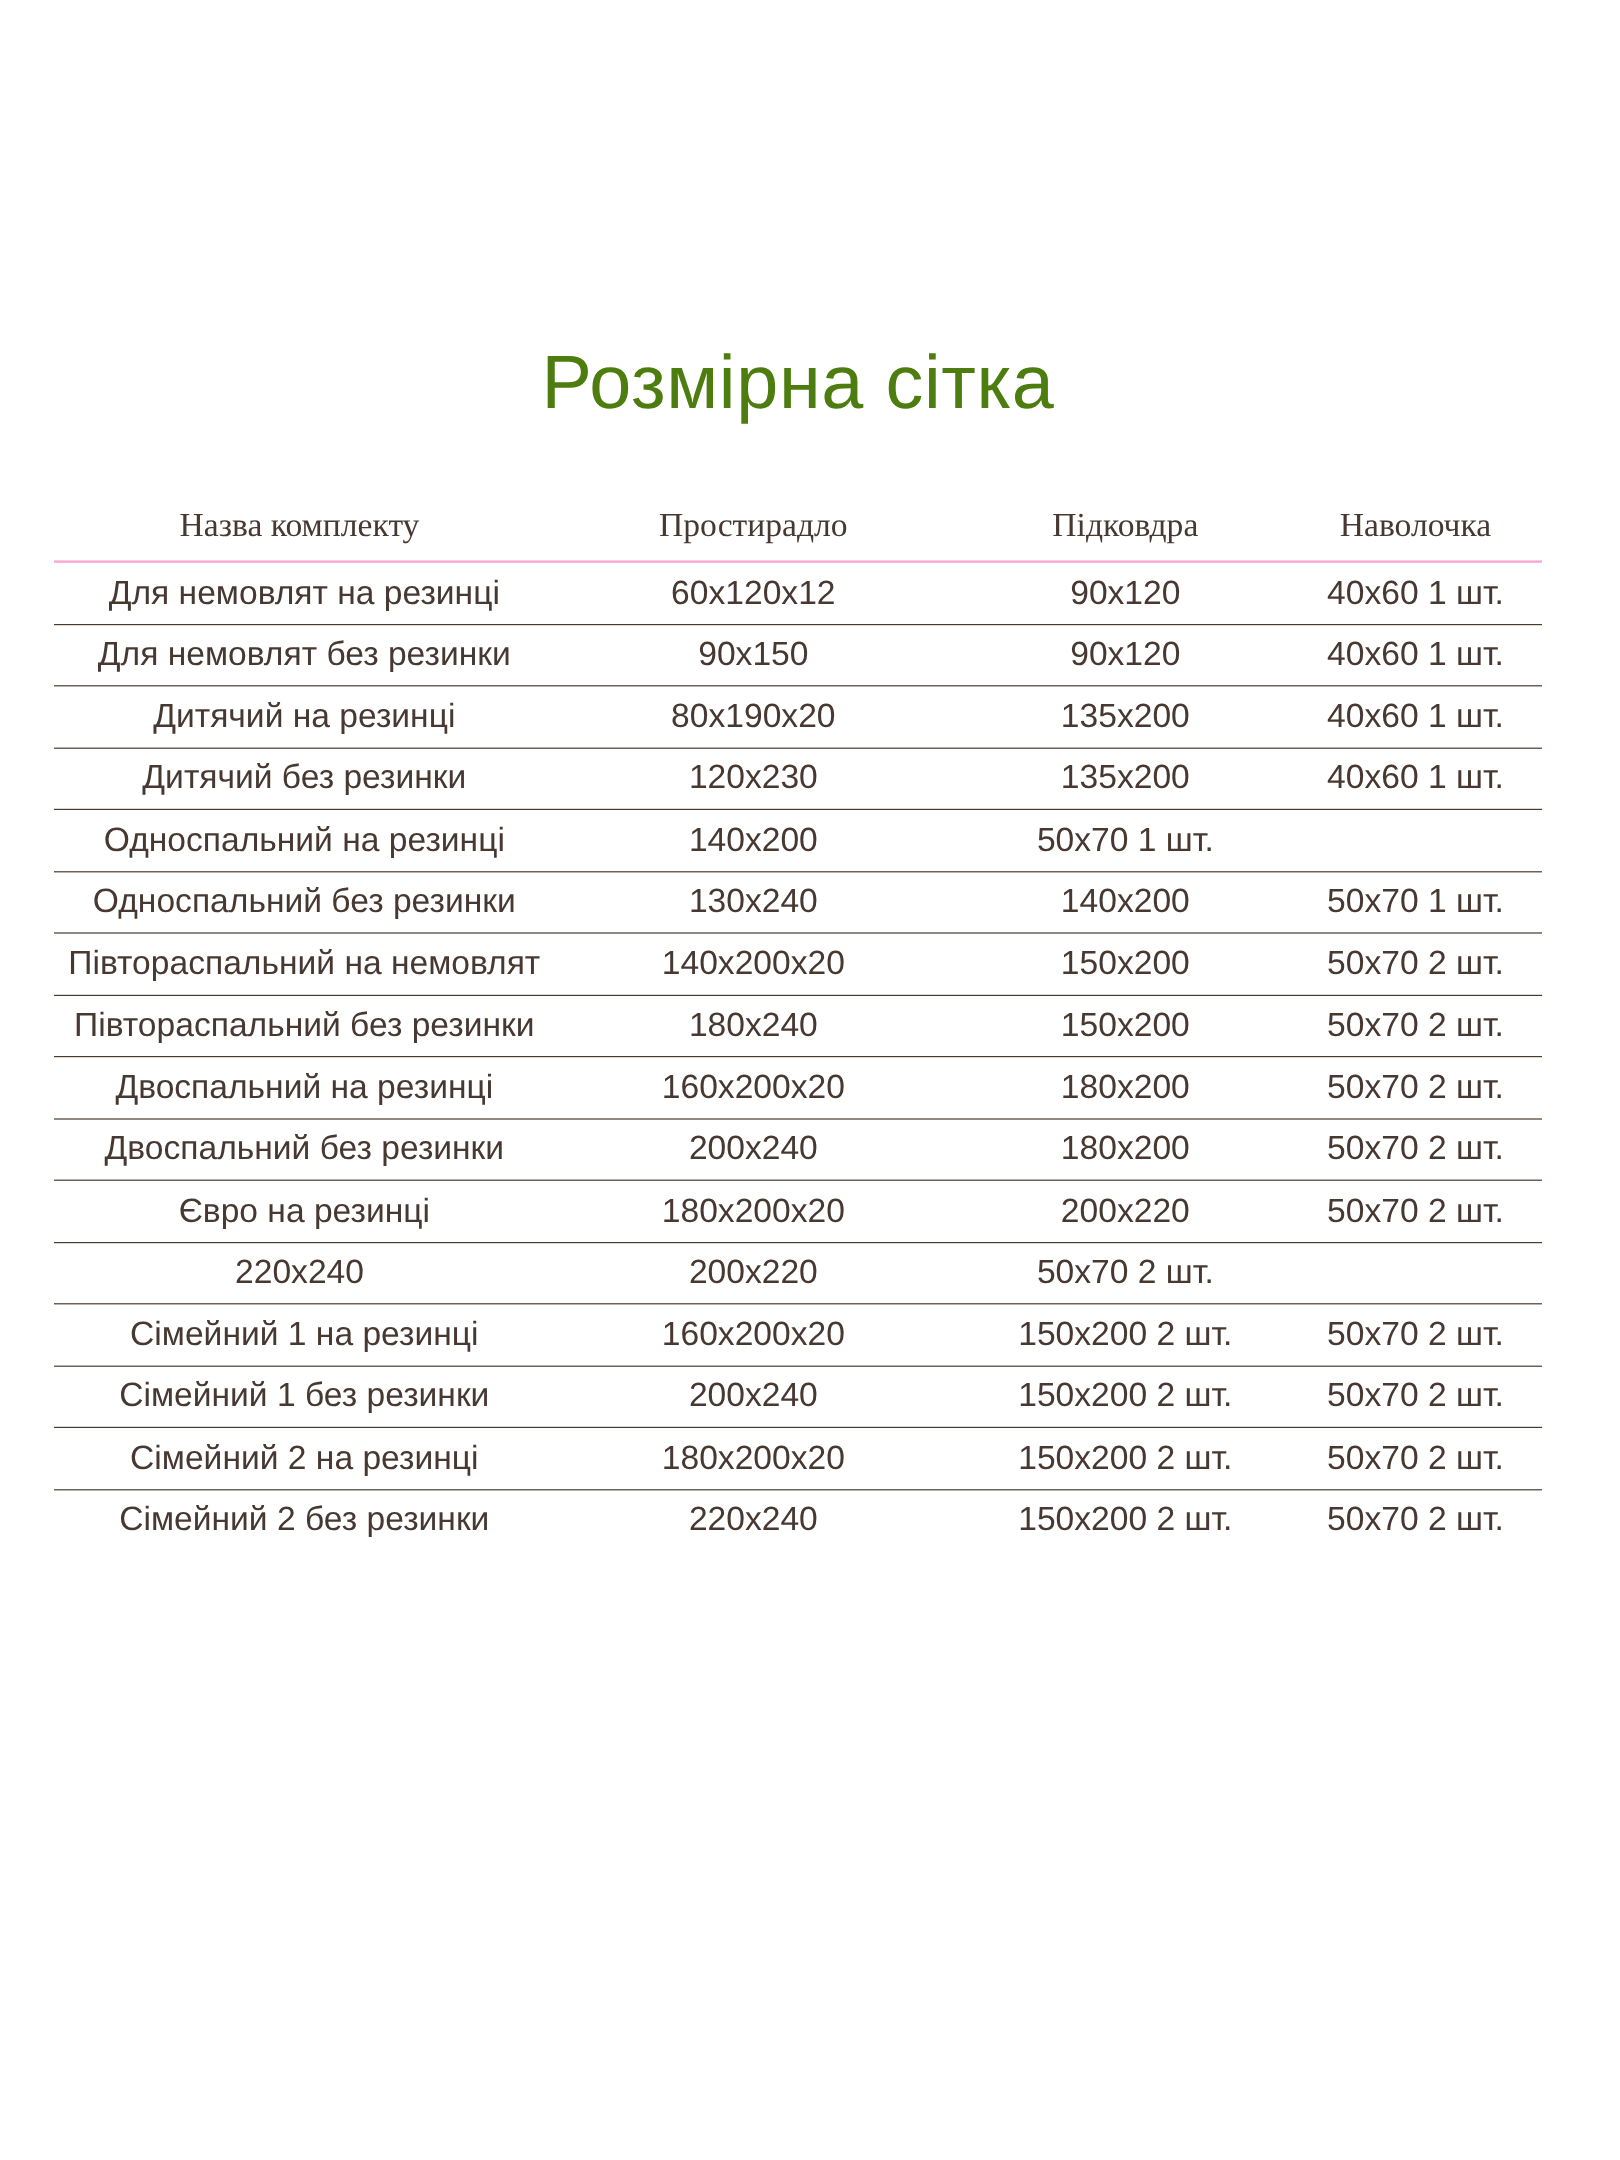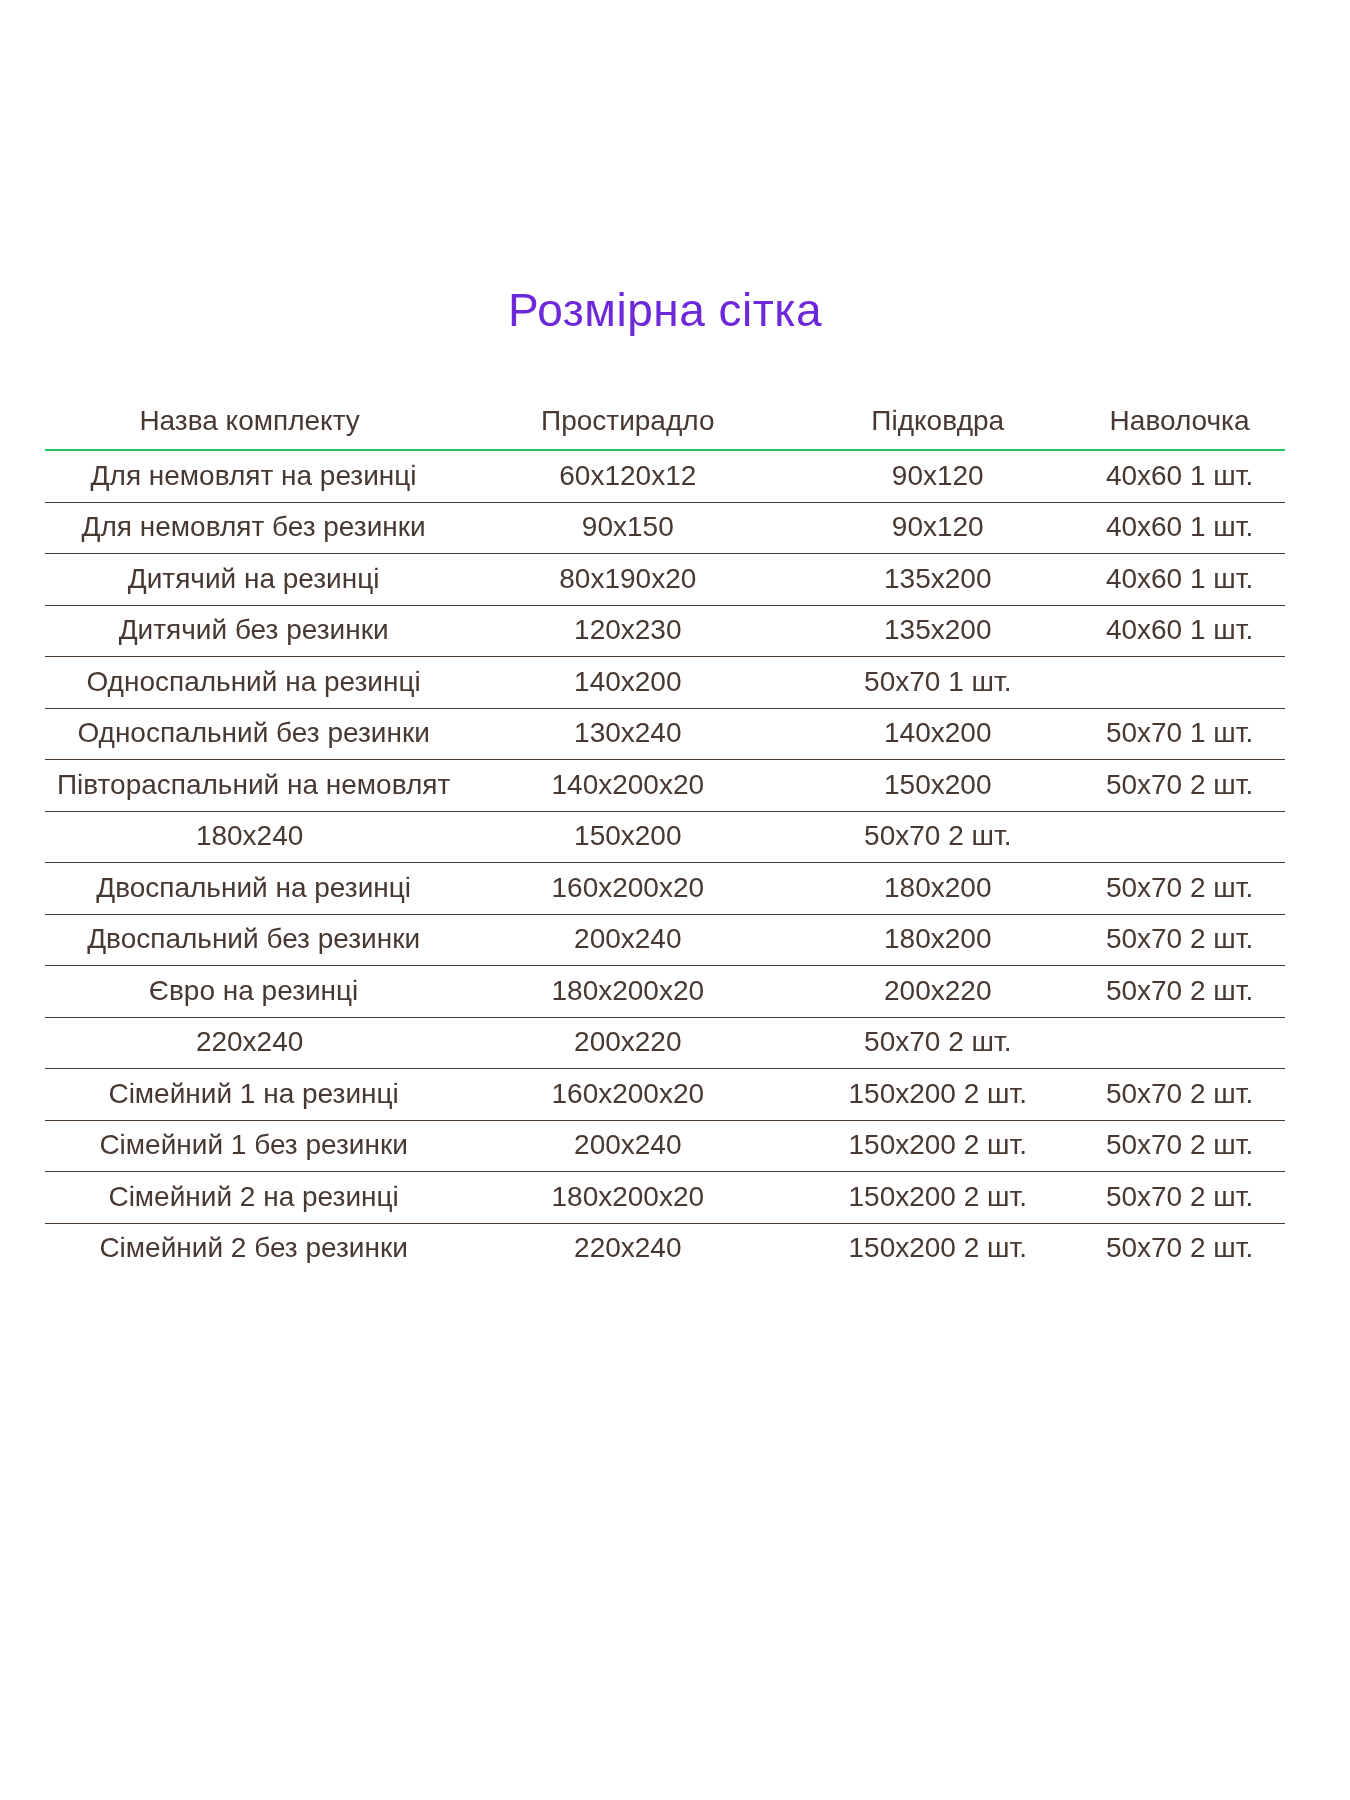--- a/index.html
+++ b/index.html
@@ -12,39 +12,40 @@
     color: #473831;
     overflow: hidden;
   }
   .content {
     margin-left: 45px;
     width: 1240px;
   }
   .title {
     margin: 0;
     padding-top: 283px;
-    font-size: 46px;
+    font-size: 63px;
     font-weight: 400;
     text-align: center;
-    color: #6d28d9;
+    color: #4d7c0f;
     letter-spacing: 0.5px;
   }
   .size-table {
     margin-top: 56px;
   }
   .row {
     display: grid;
     grid-template-columns: 33% 28% 22% 17%;
     align-items: center;
     height: 50.5px;
     border-bottom: 1.5px solid #4a3b31;
   }
   .row.header {
     height: 56px;
-    border-bottom: 2px solid #22c55e;
+    border-bottom: 2px solid #f9a8d4;
+    font-family: Liberation Serif, serif;
   }
   .row:last-child {
     border-bottom: none;
   }
   .cell {
     font-size: 28px;
     line-height: 1.1;
     text-align: center;
     white-space: nowrap;
   }
@@ -116,20 +117,21 @@
       </div>
 
       <div class="row">
         <div class="cell name">Півтораспальний на немовлят</div>
         <div class="cell">140х200х20</div>
         <div class="cell">150х200</div>
         <div class="cell">50х70 2 шт.</div>
       </div>
 
       <div class="row">
+        <div class="cell name">Півтораспальний без резинки</div>
         <div class="cell">180х240</div>
         <div class="cell">150х200</div>
         <div class="cell">50х70 2 шт.</div>
       </div>
 
       <div class="row">
         <div class="cell name">Двоспальний на резинці</div>
         <div class="cell">160х200х20</div>
         <div class="cell">180х200</div>
         <div class="cell">50х70 2 шт.</div>

